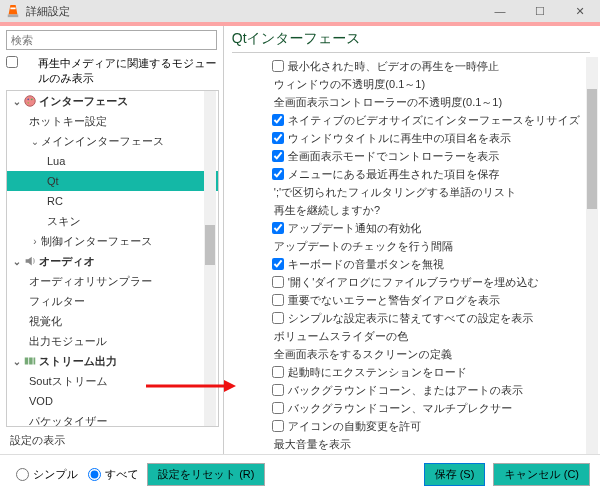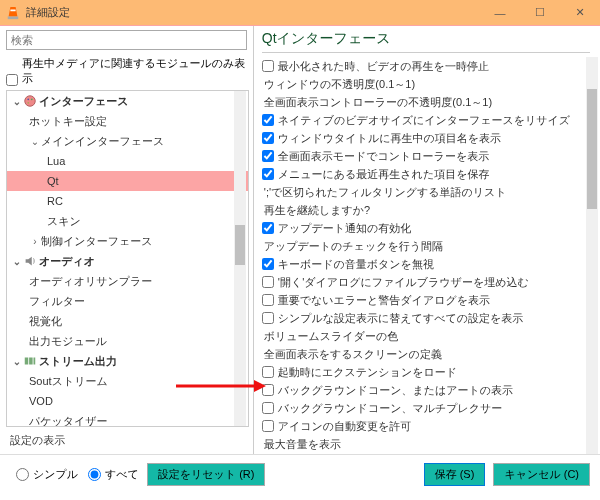--- a/index.html
+++ b/index.html
@@ -1,43 +1,43 @@
 <!DOCTYPE html>
 <html><head>
 <meta charset="utf-8">
 <style>
 * { box-sizing: border-box; margin: 0; padding: 0; font-family: "Meiryo", sans-serif; font-size: 11px; }
 body { width: 600px; height: 500px; background: #fff; overflow: hidden; }
-.titlebar { height: 26px; background: #fdba74; border-bottom: 1px solid #fca5a5; display: flex; align-items: center; padding: 0 0 0 6px; }
+.titlebar { height: 26px; background: #e5e5e5; border-bottom: 4px solid #fca5a5; display: flex; align-items: center; padding: 0 0 0 6px; }
 .titlebar .ico { width: 14px; height: 14px; margin-right: 6px; }
 .titlebar .ico svg { width: 14px; height: 14px; }
 .titlebar .title { flex: 1; color: #333; }
 .winbtns { display: flex; }
 .winbtn { width: 40px; height: 26px; display: flex; align-items: center; justify-content: center; color: #555; }
 .body { display: flex; height: 428px; }
 .left { width: 358px; border-right: 1px solid #ccc; display: flex; flex-direction: column; }
 .search { margin: 4px 6px; text-decoration: underline; }
 .search input { width: 100%; height: 20px; border: 1px solid #aaa; padding: 0 4px; color: #777; font-size: 11px; }
-.modchk { margin: 2px 6px 4px 6px; display: flex; align-items: flex-end; gap: 4px; }
+.modchk { margin: 2px 6px 4px 6px; display: flex; align-items: flex-start; gap: 20px; }
 .modchk input { width: 12px; height: 12px; }
 .tree { flex: 1; border: 1px solid #ccc; margin: 0 4px 6px 6px; overflow: hidden; position: relative; background: #fff; }
 .tree-inner { overflow-y: auto; height: 100%; }
 .titem { display: flex; align-items: center; height: 20px; color: #333; white-space: nowrap; }
-.titem.sel { background: #fca5a5; }
+.titem.sel { background: #14b8a6; }
 .titem .chev { width: 12px; text-align: center; font-size: 10px; color: #666; }
 .titem .cat { width: 16px; }
 .titem .cat svg { width: 14px; height: 14px; vertical-align: middle; }
 .titem.d0 { padding-left: 4px; font-weight: bold; }
 .titem.d1 { padding-left: 22px; }
 .titem.d2 { padding-left: 40px; }
 .settingshow { margin: 0 0 6px 10px; color: #333; }
 .right { flex: 1; display: flex; flex-direction: column; padding: 4px 0 0 8px; position: relative; }
 .rhead { font-size: 14px; color: #14532d; margin-bottom: 2px; padding-right: 10px; }
 .rrule { border-top: 1px solid #ccc; margin: 2px 10px 4px 0; }
-.opts { flex: 1; overflow: hidden; position: relative; padding-right: 30px; }
+.opts { flex: 1; overflow: hidden; position: relative; padding-right: 20px; margin-left: 40px; }
 .opt { display: flex; align-items: center; gap: 4px; height: 18px; color: #333; white-space: nowrap; overflow: hidden; }
 .opt input { width: 12px; height: 12px; flex-shrink: 0; }
 .opt.txt { padding-left: 2px; }
 .sbv { position: absolute; right: 2px; top: 0; bottom: 0; width: 12px; background: #f0f0f0; }
 .sbv .thumb { position: absolute; left: 1px; right: 1px; background: #c0c0c0; }
 .footer { height: 40px; border-top: 1px solid #ddd; display: flex; align-items: center; padding: 0 10px; gap: 8px; }
 .footer .spacer { flex: 1; }
 .radios { display: flex; gap: 4px; }
 .radios input { margin-left: 6px; }
 .btn { border: 1px solid #aaa; background: #14b8a6; padding: 3px 10px; font-size: 11px; }

